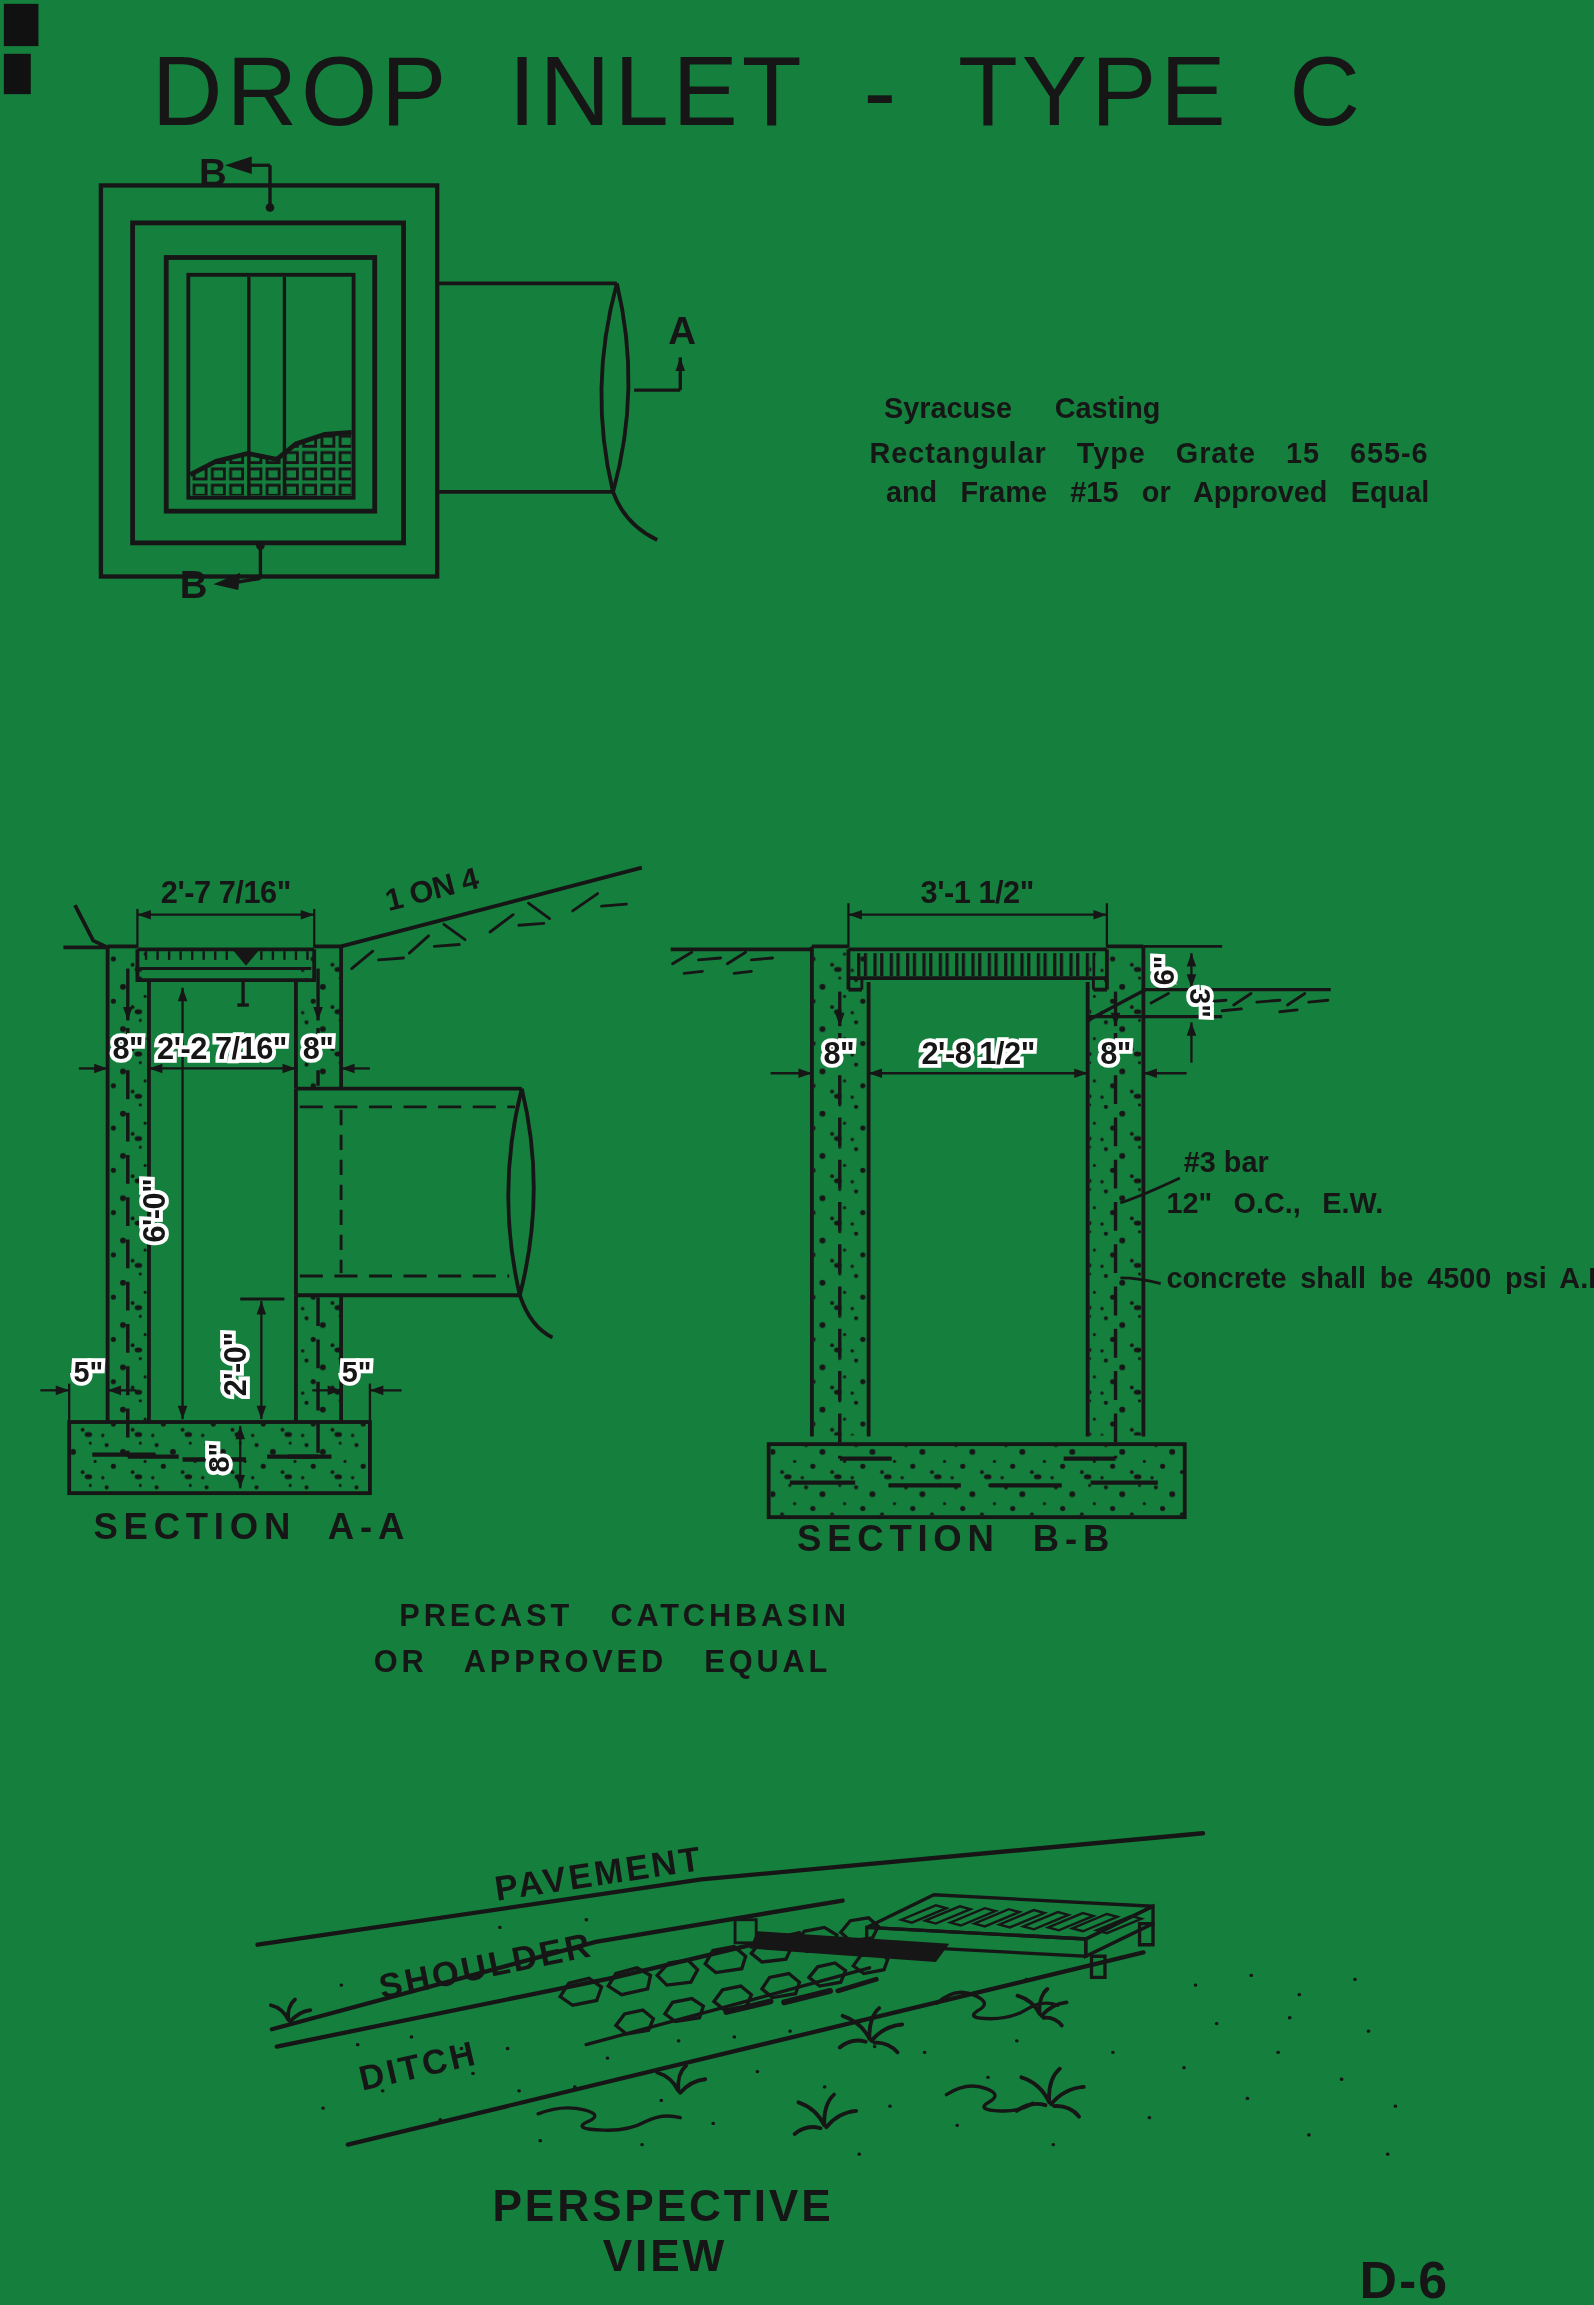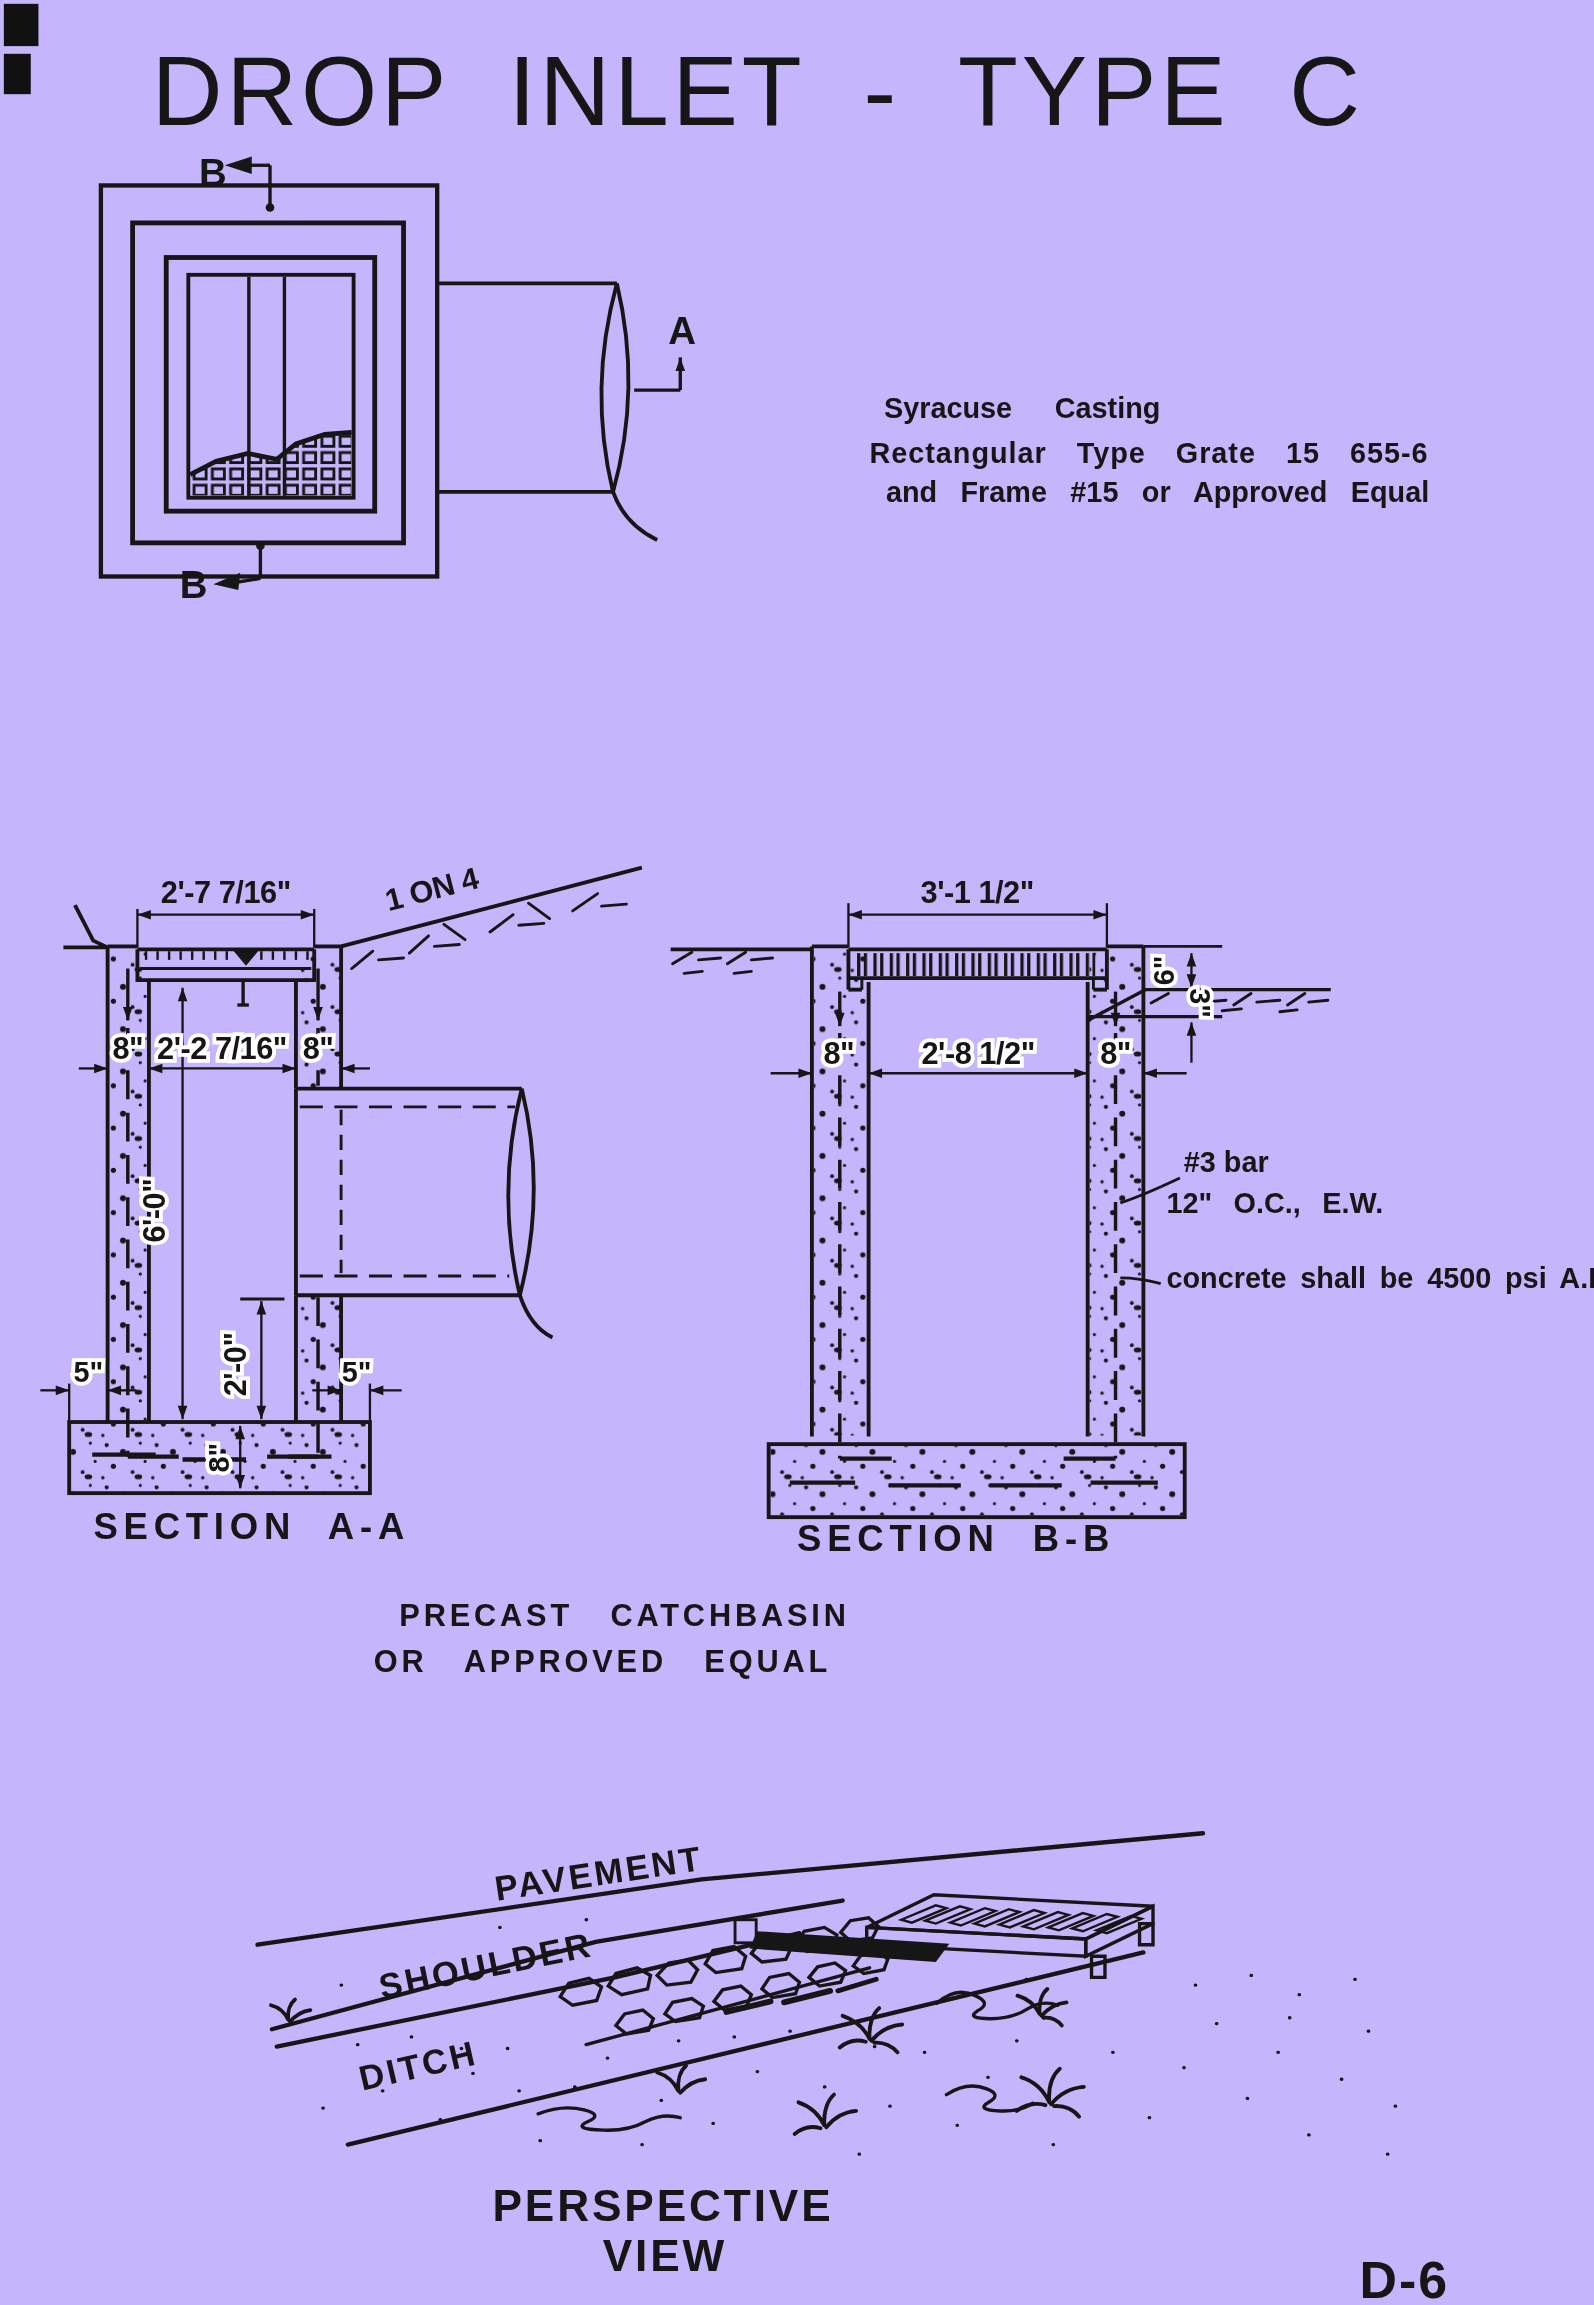--- a/index.html
+++ b/index.html
@@ -1,16 +1,16 @@
 <!DOCTYPE html>
 <html><head>
 <meta charset="utf-8">
 <style>
   html,body{margin:0;padding:0;background:#e8e8e8;}
-  #sheet{position:relative;width:1595px;height:2306px;background:#c4b5fd;overflow:hidden;}
+  #sheet{position:relative;width:1595px;height:2306px;background:#15803d;overflow:hidden;}
   svg{position:absolute;inset:0;}
   text{fill:#161616;font-family:"Liberation Sans", sans-serif;}
   .t-title{font-size:102px;letter-spacing:4px;word-spacing:30px;}
   .t-dim{font-size:32px;font-weight:bold;letter-spacing:-0.5px;}
   .t-dim-s{font-size:30px;font-weight:bold;}
   .t-note{font-size:30px;font-weight:bold;}
   .t-cap{font-size:38px;font-weight:bold;letter-spacing:6px;word-spacing:18px;}
   .t-precast{font-size:32px;font-weight:bold;letter-spacing:4px;word-spacing:26px;}
   .t-persp{font-size:36px;font-weight:bold;letter-spacing:3px;}
   .t-bigcap{font-size:46px;font-weight:bold;letter-spacing:3px;}

